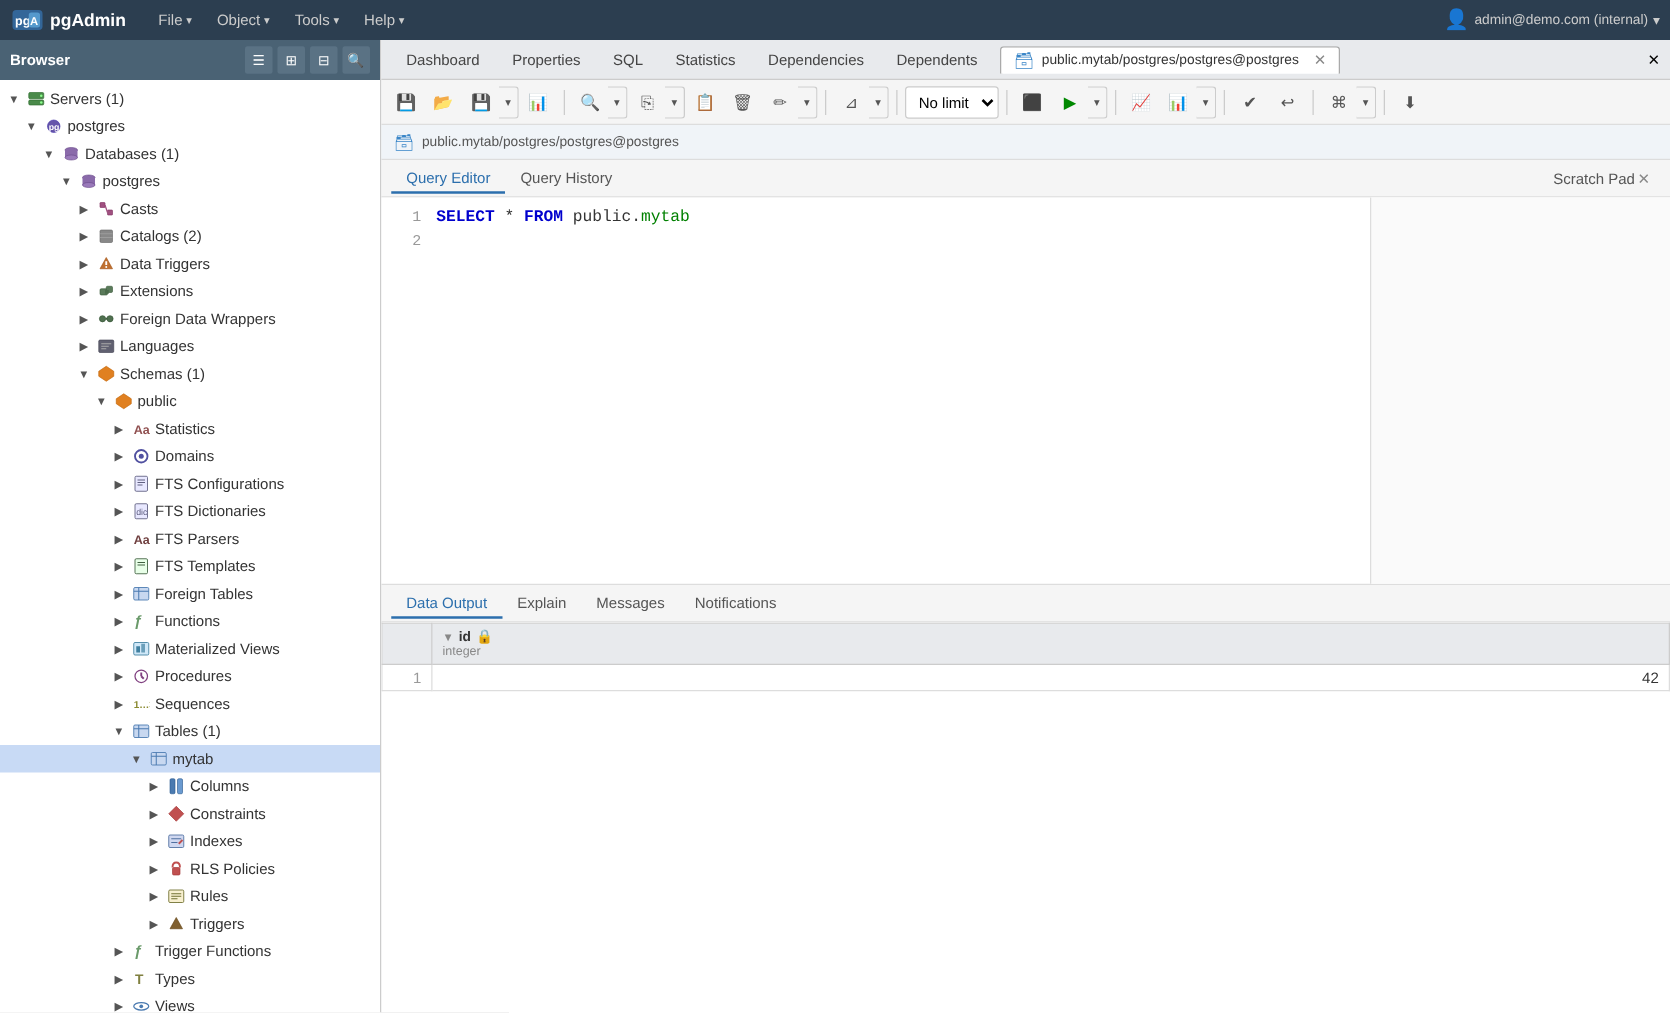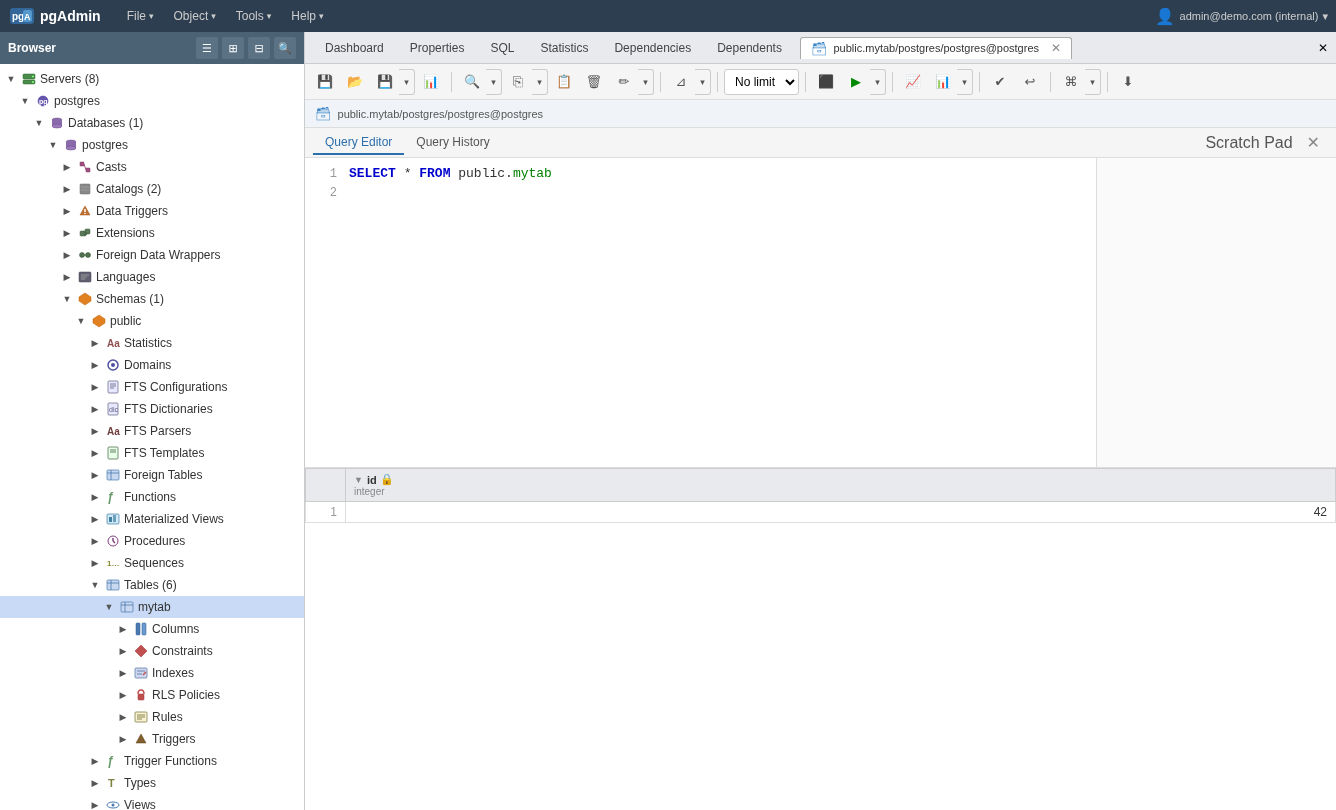--- a/index.html
+++ b/index.html
@@ -251,26 +251,26 @@
     .editor-tab {
       padding: 4px 12px;
       font-size: 12px;
       cursor: pointer;
       color: #555;
       border-bottom: 2px solid transparent;
     }
     .editor-tab.active { color: #2c6fad; border-bottom: 2px solid #2c6fad; }
     .scratch-pad-label {
       margin-left: auto;
-      font-size: 16px;
+      font-size: 12px;
       color: #555;
       padding-right: 8px;
       display: flex;
       align-items: flex-end;
-      gap: 14px;
+      gap: 2px;
     }
     .scratch-close { cursor: pointer; color: #888; }
 
     
     #editor-area {
       display: flex;
       height: 310px;
       background: #fff;
       border-bottom: 1px solid #ddd;
     }
@@ -450,21 +450,21 @@
     <div class="tree-node" style="padding-left: 4px;">
           <span class="expand-btn">▼</span>
           <span class="node-icon icon-server">
             <svg width="14" height="14" viewBox="0 0 14 14">
               <rect x="1" y="2" width="12" height="5" rx="1" fill="#4a8a4a" stroke="#2a6a2a" stroke-width="0.5"></rect>
               <rect x="1" y="8" width="12" height="4" rx="1" fill="#4a8a4a" stroke="#2a6a2a" stroke-width="0.5"></rect>
               <circle cx="11" cy="4.5" r="1" fill="#8aff8a"></circle>
               <circle cx="11" cy="10" r="1" fill="#8aff8a"></circle>
             </svg>
           </span>
-          <span class="node-label">Servers (8)</span>
+          <span class="node-label">Servers (1)</span>
         </div>
         <div class="tree-node" style="padding-left: 18px;">
           <span class="expand-btn">▼</span>
           <span class="node-icon icon-db">
             <svg width="14" height="14" viewBox="0 0 14 14">
               <ellipse cx="7" cy="7" rx="5" ry="5" fill="#6655aa" stroke="#4433aa" stroke-width="0.5"></ellipse>
               <text x="3" y="10" font-size="7" fill="white" font-weight="bold">pg</text>
             </svg>
           </span>
           <span class="node-label">postgres</span>
@@ -690,21 +690,21 @@
         </div>
         <div class="tree-node" style="padding-left: 88px;">
           <span class="expand-btn">▼</span>
           <span class="node-icon icon-table">
             <svg width="14" height="14" viewBox="0 0 14 14">
               <rect x="1" y="2" width="12" height="10" rx="1" fill="#c8d8f0" stroke="#4a7ab0" stroke-width="0.7"></rect>
               <line x1="1" y1="5" x2="13" y2="5" stroke="#4a7ab0" stroke-width="0.8"></line>
               <line x1="5" y1="2" x2="5" y2="12" stroke="#4a7ab0" stroke-width="0.8"></line>
             </svg>
           </span>
-          <span class="node-label">Tables (6)</span>
+          <span class="node-label">Tables (1)</span>
         </div>
         <div class="tree-node selected" style="padding-left: 102px;">
           <span class="expand-btn">▼</span>
           <span class="node-icon icon-table">
             <svg width="14" height="14" viewBox="0 0 14 14">
               <rect x="1" y="2" width="12" height="10" rx="1" fill="#c8d8f0" stroke="#4a7ab0" stroke-width="0.7"></rect>
               <line x1="1" y1="5" x2="13" y2="5" stroke="#4a7ab0" stroke-width="0.8"></line>
               <line x1="5" y1="2" x2="5" y2="12" stroke="#4a7ab0" stroke-width="0.8"></line>
             </svg>
           </span>
@@ -907,20 +907,26 @@
           </span>
         </div>
         <div class="code-line">
           <span class="line-num">2</span>
         </div>
       </div>
       <div id="scratch-pad"></div>
     </div>
 
     <div id="results-area">
+      <div id="results-tabs">
+        <div class="results-tab active">Data Output</div>
+        <div class="results-tab">Explain</div>
+        <div class="results-tab">Messages</div>
+        <div class="results-tab">Notifications</div>
+      </div>
       <div id="results-table">
         <table class="data-table">
           <thead>
             <tr>
               <th style="width:40px;"></th>
               <th>
                 <div class="col-header-top">
                   <span class="col-sort-icon">▼</span>
                   <span>id</span>
                   <span class="lock-icon">🔒</span>

